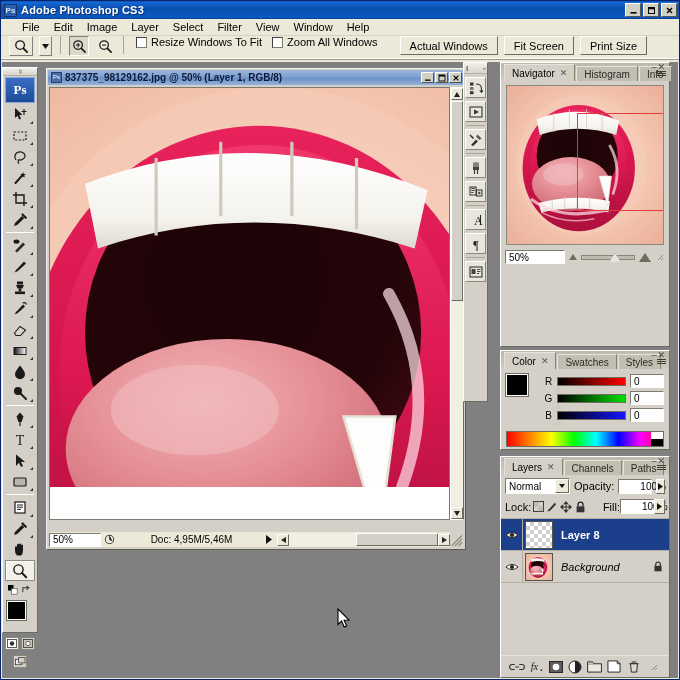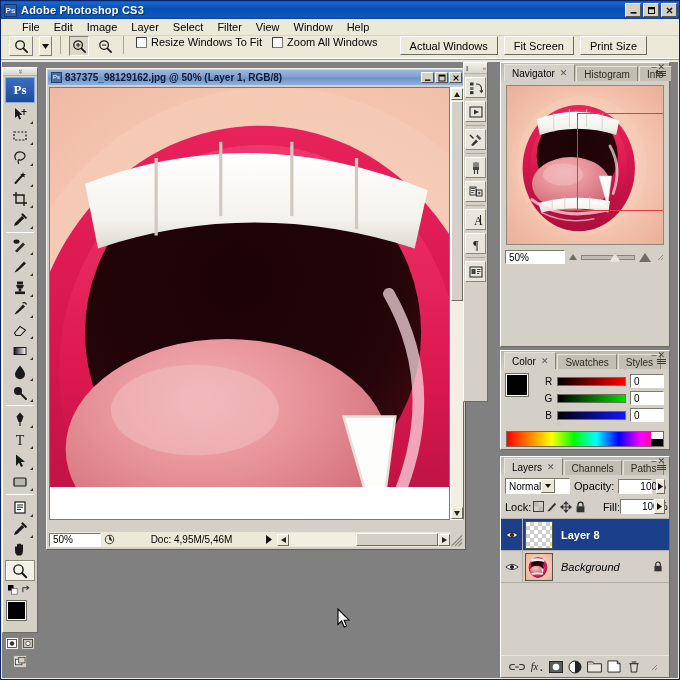--- a/index.html
+++ b/index.html
@@ -180,21 +180,21 @@
      display:flex;align-items:center;}
   #spectrum { margin:2px 5px 5px 5px; height:16px; border:1px solid #6f6c60; position:relative;
      background:linear-gradient(90deg,#ff0000,#ff8000,#ffff00,#00ff00,#00ffff,#0000ff,#ff00ff,#ff0040);}
   #spectrum .bw { position:absolute; right:0; top:0; width:12px; height:100%;
      background:linear-gradient(180deg,#fff 0 50%, #000 50% 100%); }
 
   
   .lay-row1 { display:flex; align-items:center; padding:3px 4px; gap:4px; }
   #blend-sel { width:86px;height:16px;background:#fff;border:1px solid #7b7b6e;
      border-right-color:#fff;border-bottom-color:#fff; display:flex; align-items:center;
-     font-size:10px; padding-left:3px; }
+     font-size:10px; padding-left:3px; justify-content:space-between;}
   #blend-sel .arrow { width:14px;height:14px;background:#ece9d8;border:1px solid #fff;
      border-right-color:#6b6b5e;border-bottom-color:#6b6b5e;display:flex;
      align-items:center;justify-content:center;font-size:6px;}
   .num-field { width:34px;height:15px;background:#fff;border:1px solid #7b7b6e;
      border-right-color:#fff;border-bottom-color:#fff;font-size:10px;
      display:flex;align-items:center;padding-left:21px;}
   .num-arrow { width:11px;height:15px;background:#ece9d8;border:1px solid #fff;
      border-right-color:#6b6b5e;border-bottom-color:#6b6b5e;display:flex;
      align-items:center;justify-content:center;font-size:6px;}
   .lay-row2 { display:flex; align-items:center; padding:2px 4px 4px 4px; 

